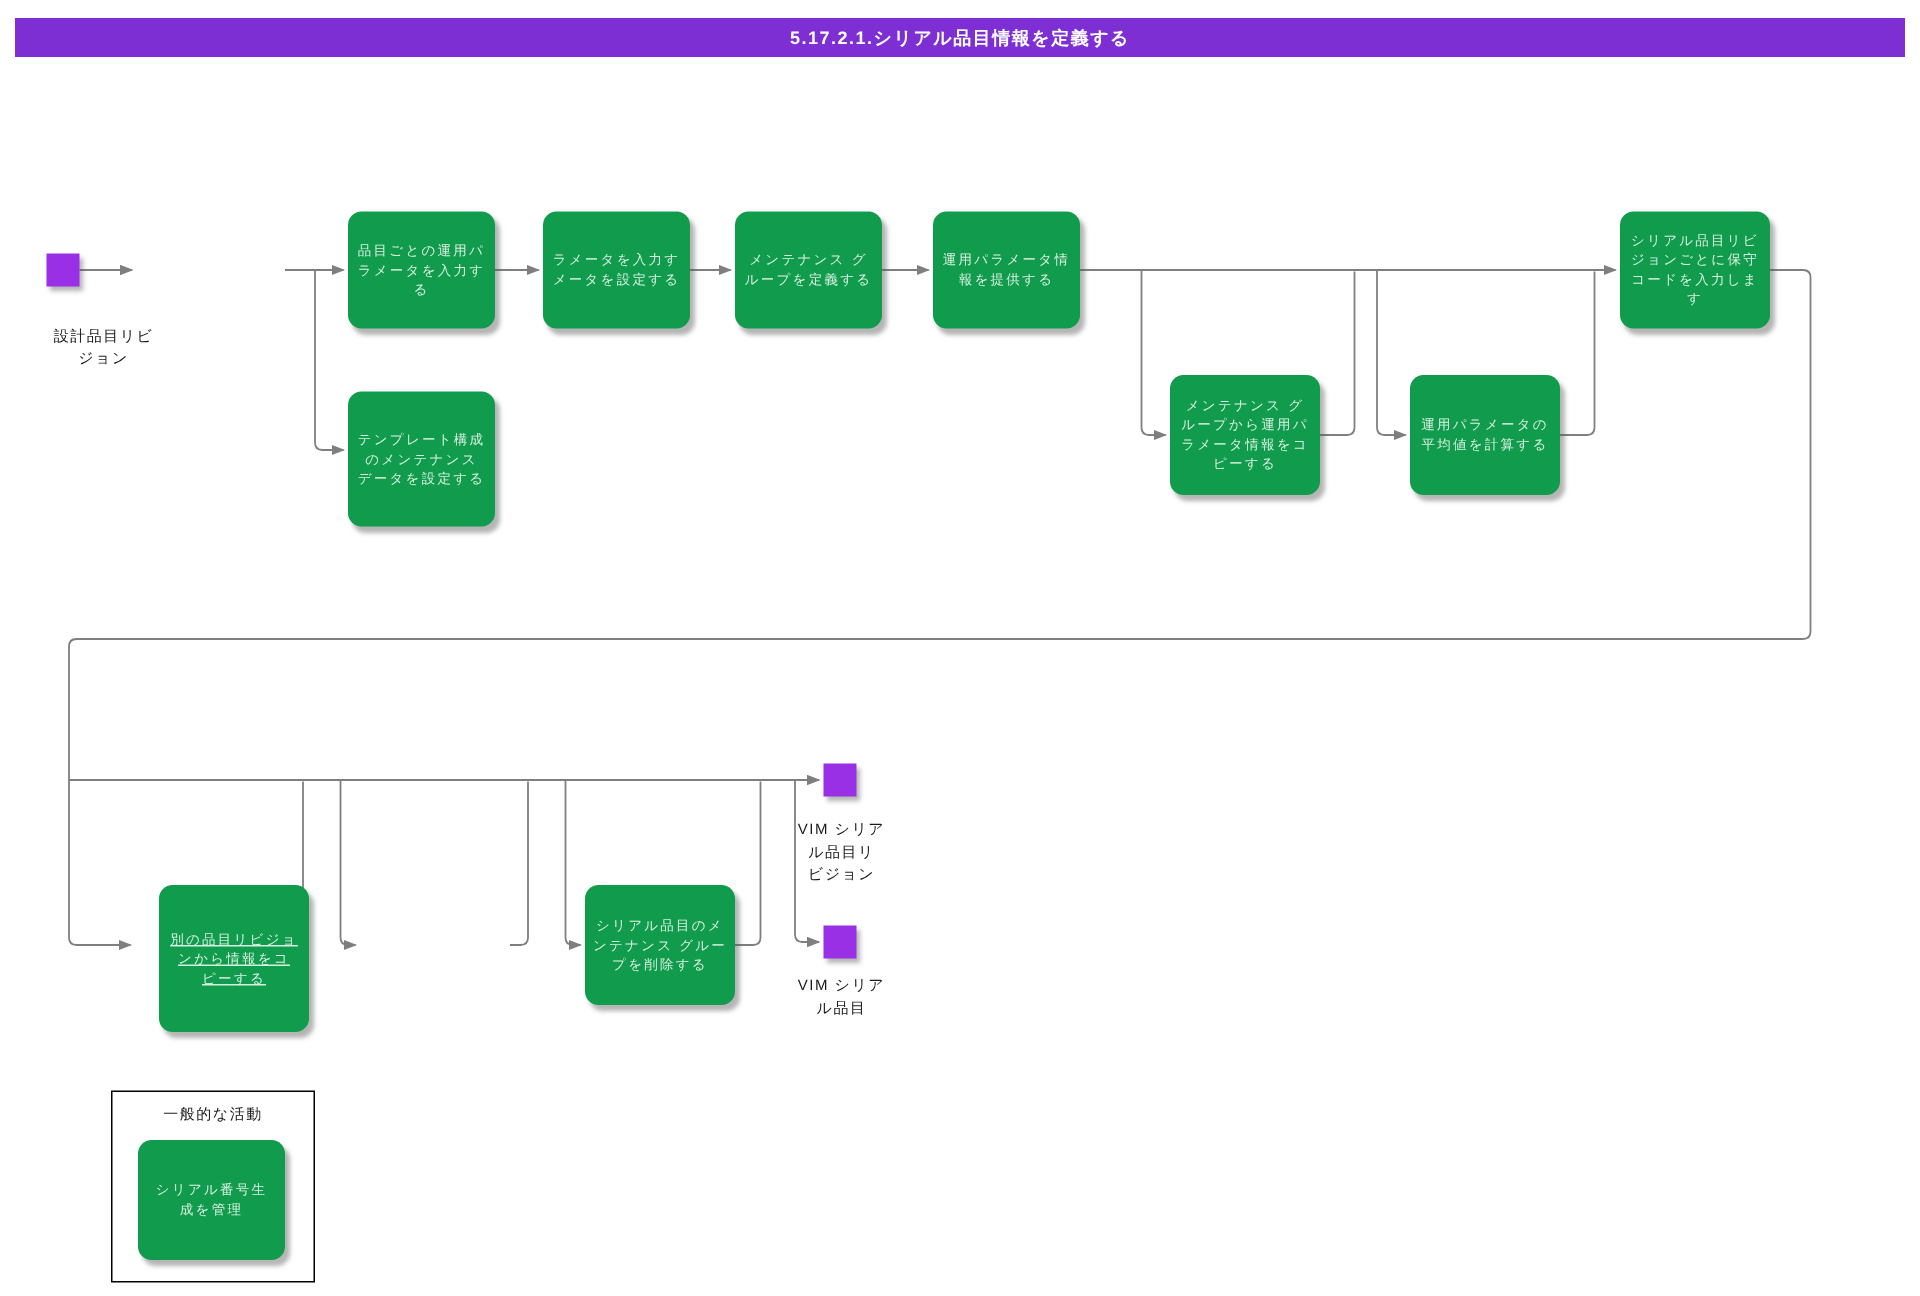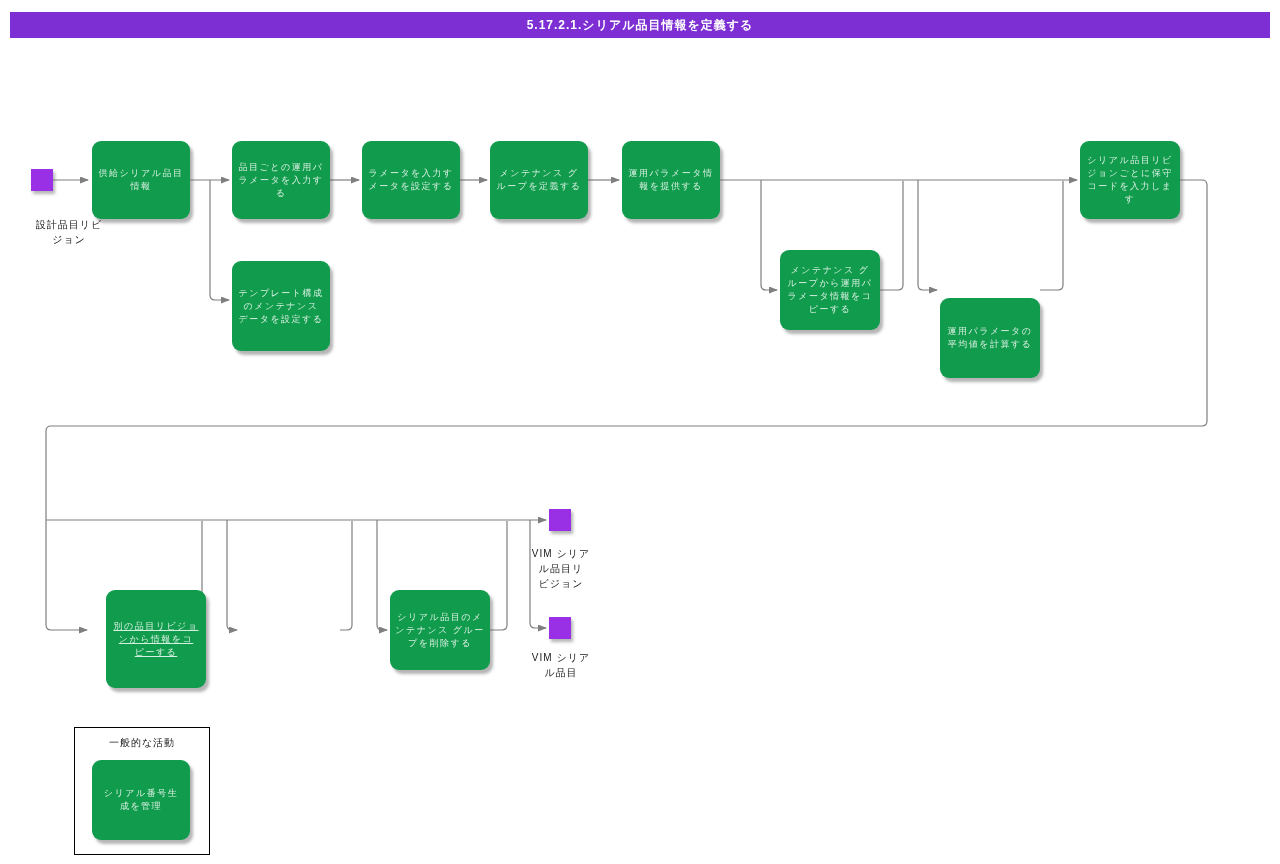--- a/index.html
+++ b/index.html
@@ -70,22 +70,20 @@
       <path d="M46,520 L546,520" marker-end="url(#arw)"></path>
       <path d="M190,630 L197,630 Q202,630 202,625 L202,521"></path>
       <path d="M227,520 L227,625 Q227,630 232,630 L237,630" marker-end="url(#arw)"></path>
       <path d="M340,630 L347,630 Q352,630 352,625 L352,521"></path>
       <path d="M377,520 L377,625 Q377,630 382,630 L387,630" marker-end="url(#arw)"></path>
       <path d="M490,630 L502,630 Q507,630 507,625 L507,521"></path>
       <path d="M530,520 L530,623 Q530,628 535,628 L546,628" marker-end="url(#arw)"></path>
     </g>
   </svg>
 
-  <div class="node" style="left:92px;top:141px;width:98px;height:78px;">供給シリアル品目
-情報</div>
   <div class="node" style="left:232px;top:141px;width:98px;height:78px;">品目ごとの運用パ
 ラメータを入力す
 る</div>
   <div class="node" style="left:362px;top:141px;width:98px;height:78px;">ラメータを入力す
 メータを設定する</div>
   <div class="node" style="left:490px;top:141px;width:98px;height:78px;">メンテナンス グ
 ループを定義する</div>
   <div class="node" style="left:1080px;top:141px;width:100px;height:78px;">シリアル品目リビ
 ジョンごとに保守
 コードを入力しま
@@ -93,21 +91,21 @@
   <div class="node" style="left:622px;top:141px;width:98px;height:78px;">運用パラメータ情
 報を提供する</div>
 
   <div class="node" style="left:232px;top:261px;width:98px;height:90px;">テンプレート構成
 のメンテナンス
 データを設定する</div>
   <div class="node" style="left:780px;top:250px;width:100px;height:80px;">メンテナンス グ
 ループから運用パ
 ラメータ情報をコ
 ピーする</div>
-  <div class="node" style="left:940px;top:250px;width:100px;height:80px;margin-top:48px;">運用パラメータの
+  <div class="node" style="left:940px;top:250px;width:100px;height:80px;">運用パラメータの
 平均値を計算する</div>
 
   <div class="node" style="left:106px;top:590px;width:100px;height:98px;text-decoration:underline;">別の品目リビジョ
 ンから情報をコ
 ピーする</div>
   <div class="node" style="left:390px;top:590px;width:100px;height:80px;">シリアル品目のメ
 ンテナンス グルー
 プを削除する</div>
 
   <div class="event-square" style="left:31px;top:169px;"></div>

